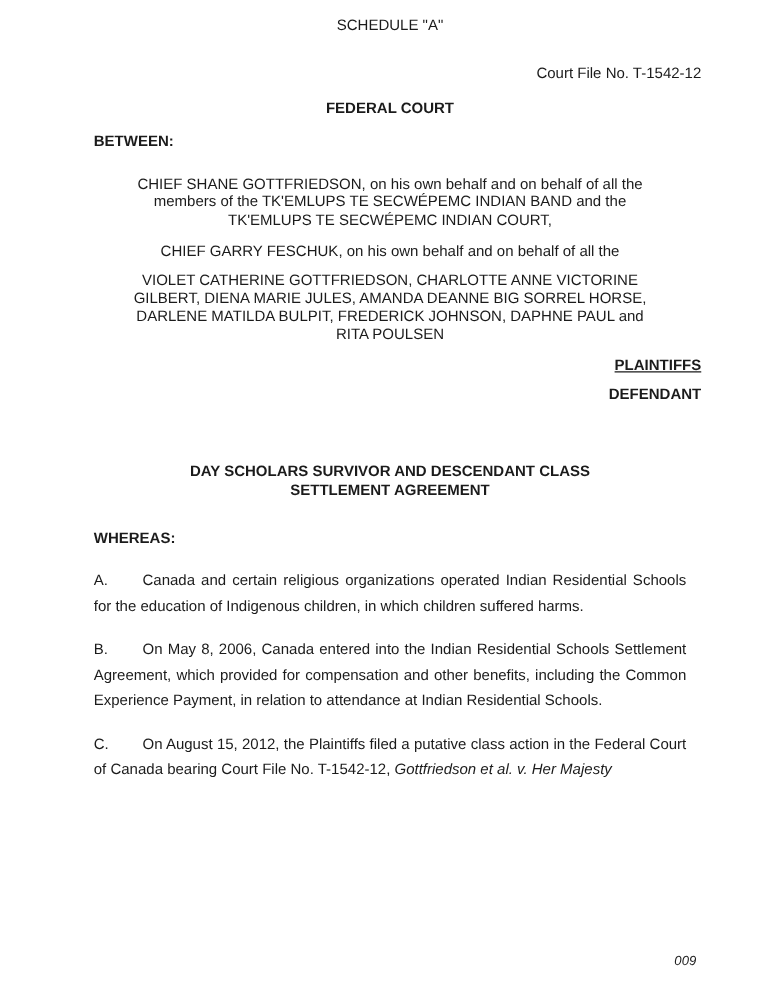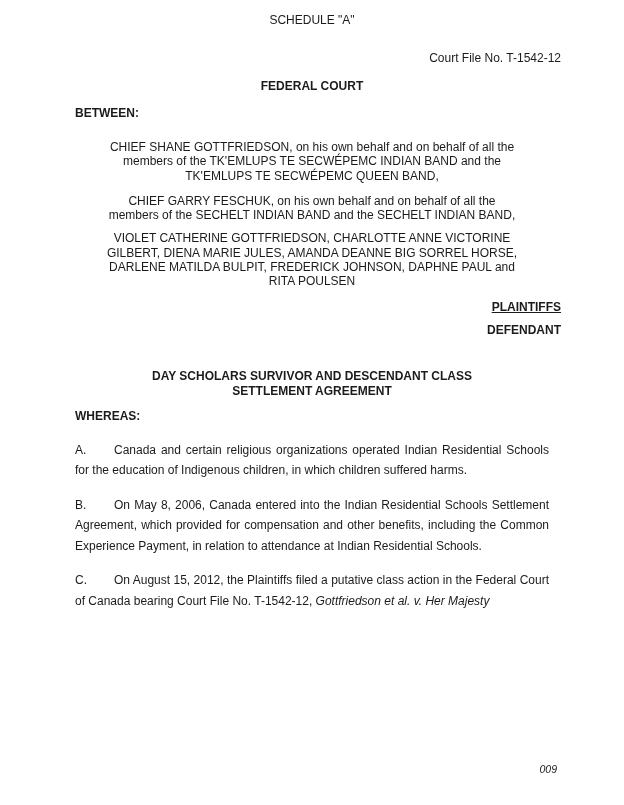--- a/index.html
+++ b/index.html
@@ -32,22 +32,22 @@
   .party { line-height: 14.3px; text-align: center; }
   .party-1 { margin-top: 20px; }
   .party-2 { margin-top: 11px; }
   .party-3 { margin-top: 9px; }
 
   .plaintiffs   { margin-top: 11px; text-decoration: underline; }
   .conjunction  { margin-top: 9px; }
   .defendant-nm { margin-top: 10px; }
   .defendant-lb { margin-top: 9px; }
 
-  .agr-title { margin-top: 32px; line-height: 15px; }
-  .whereas   { margin-top: 10px; }
+  .agr-title { margin-top: 48px; line-height: 15px; }
+  .whereas   { margin-top: 23px; }
 
   .recital {
     margin: 0;
     text-align: justify;
     line-height: 20.5px;
   }
   .recital-a { margin-top: 17px; }
   .recital-b { margin-top: 14px; }
   .recital-c { margin-top: 14px; }
   .recital .letter {
@@ -75,26 +75,25 @@
   <div class="line right court-file">Court File No. T-1542-12</div>
 
   <div class="line center bold court-name">FEDERAL COURT</div>
 
 
   <div class="line bold between">BETWEEN:</div>
 
   <div class="party party-1">
     <div>CHIEF SHANE GOTTFRIEDSON, on his own behalf and on behalf of all the</div>
     <div>members of the TK'EMLUPS TE SECWÉPEMC INDIAN BAND and the</div>
-    <div>TK'EMLUPS TE SECWÉPEMC QUEEN BAND,</div>
+    <div>TK'EMLUPS TE SECWÉPEMC INDIAN COURT,</div>
   </div>
 
   <div class="party party-2">
     <div>CHIEF GARRY FESCHUK, on his own behalf and on behalf of all the</div>
-    <div>members of the SECHELT INDIAN BAND and the SECHELT INDIAN BAND,</div>
   </div>
 
   <div class="party party-3">
     <div>VIOLET CATHERINE GOTTFRIEDSON, CHARLOTTE ANNE VICTORINE</div>
     <div>GILBERT, DIENA MARIE JULES, AMANDA DEANNE BIG SORREL HORSE,</div>
     <div>DARLENE MATILDA BULPIT, FREDERICK JOHNSON, DAPHNE PAUL and</div>
     <div>RITA POULSEN</div>
   </div>
 
   <div class="line right bold plaintiffs">PLAINTIFFS</div>

